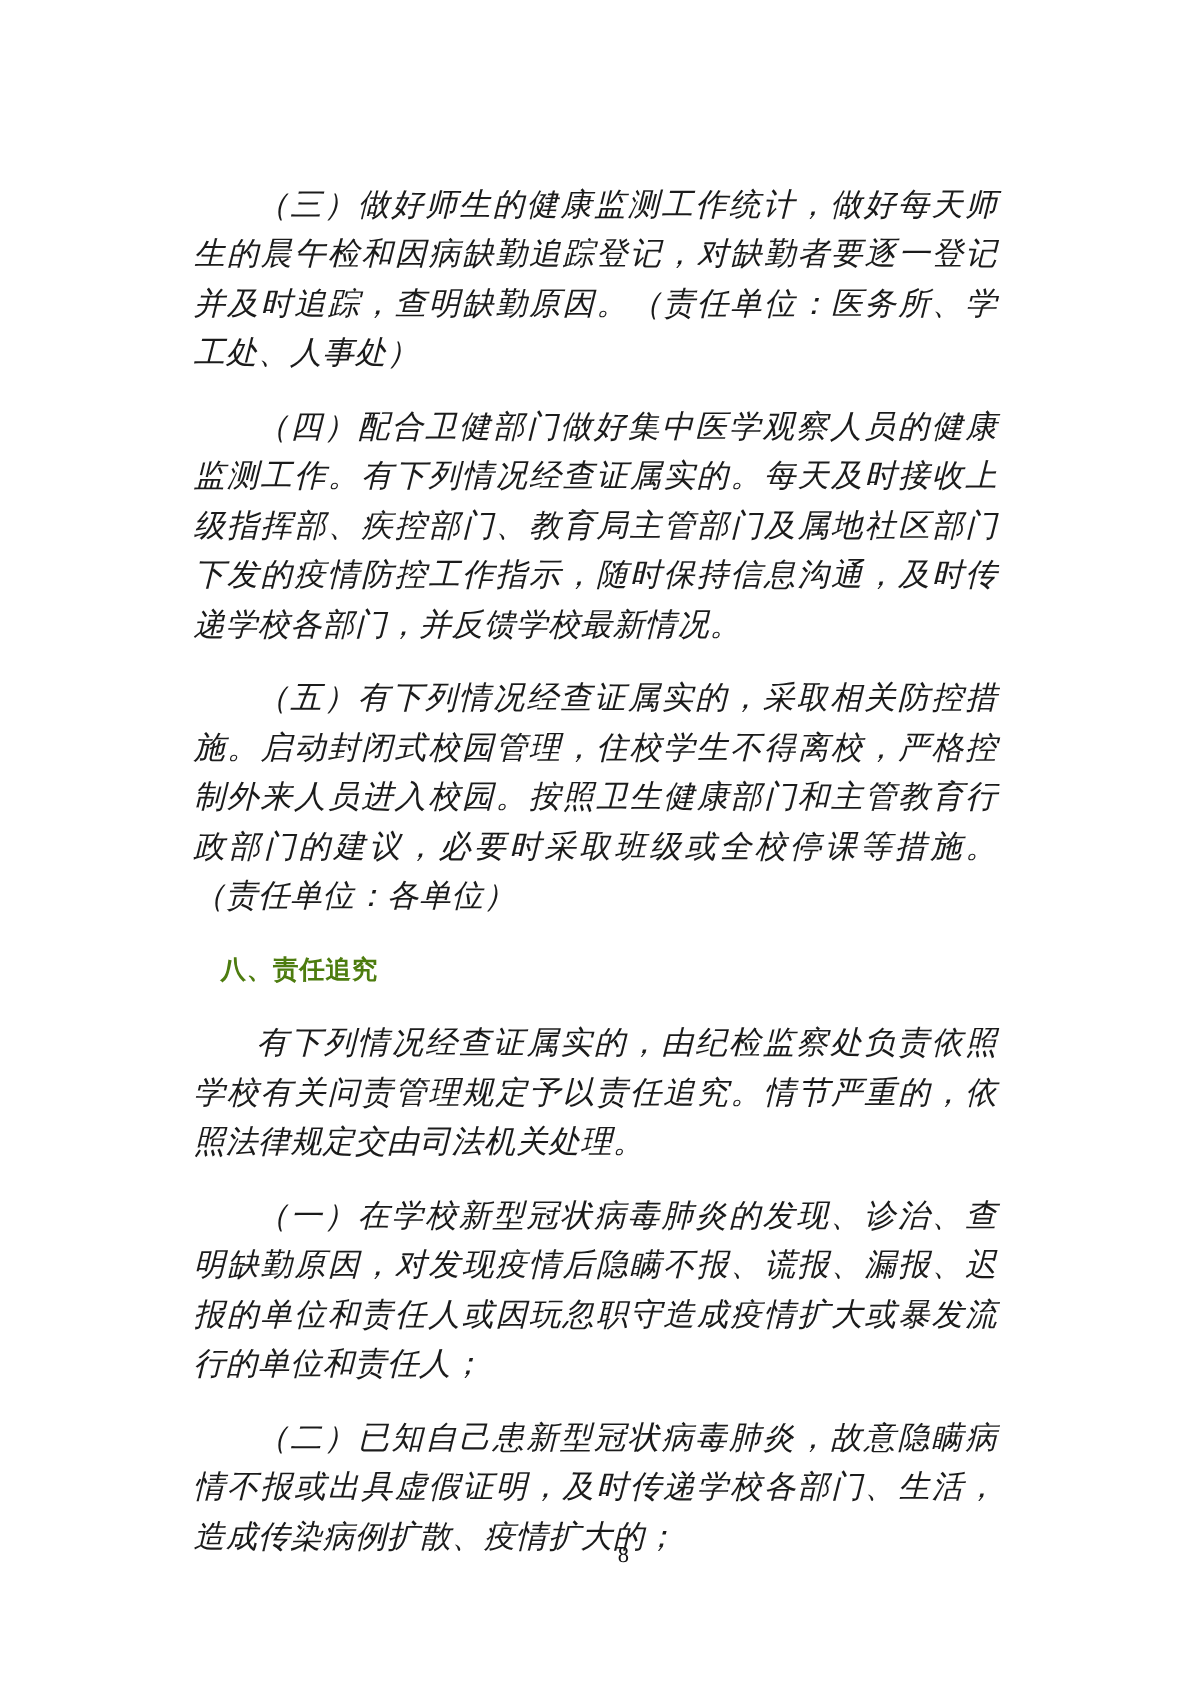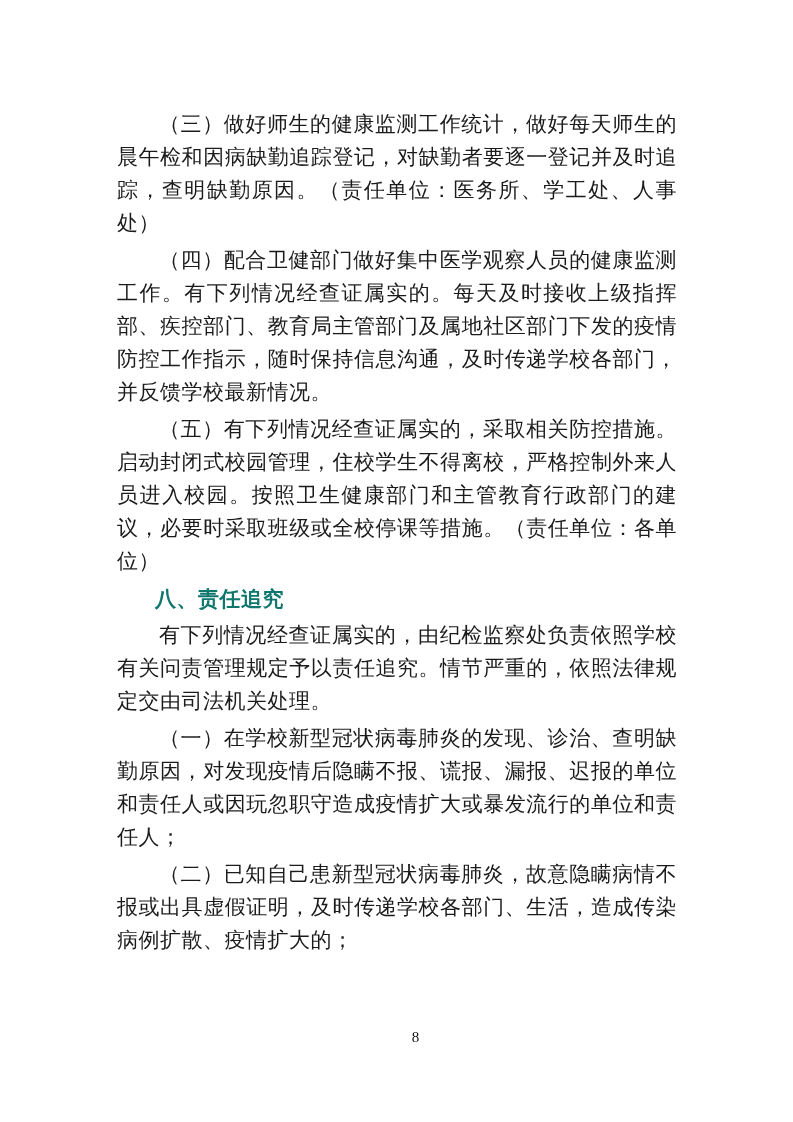--- a/index.html
+++ b/index.html
@@ -20,31 +20,32 @@
     top: 104px;
     width: 568px;
     color: #1b1b1b;
     font-family: "Liberation Serif", "DejaVu Serif", serif;
     font-size: 21px;
     line-height: 33px;
     text-align: justify;
     text-justify: inter-ideograph;
   }
   .para {
-    margin: 4px;
+    margin: 16px;
     text-indent: 2em;
     letter-spacing: 0.5px;
+    font-style: italic;
   }
   .heading {
     margin: 0;
     text-indent: 2em;
-    font-size: 21px;
+    font-size: 17px;
     line-height: 33px;
     font-weight: bold;
-    color: #0f766e;
+    color: #4d7c0f;
     font-family: "Liberation Sans", "DejaVu Sans", sans-serif;
     letter-spacing: 0.5px;
   }
   .footer {
     position: absolute;
     left: 0;
     top: 1028px;
     width: 100%;
     text-align: center;
   }

